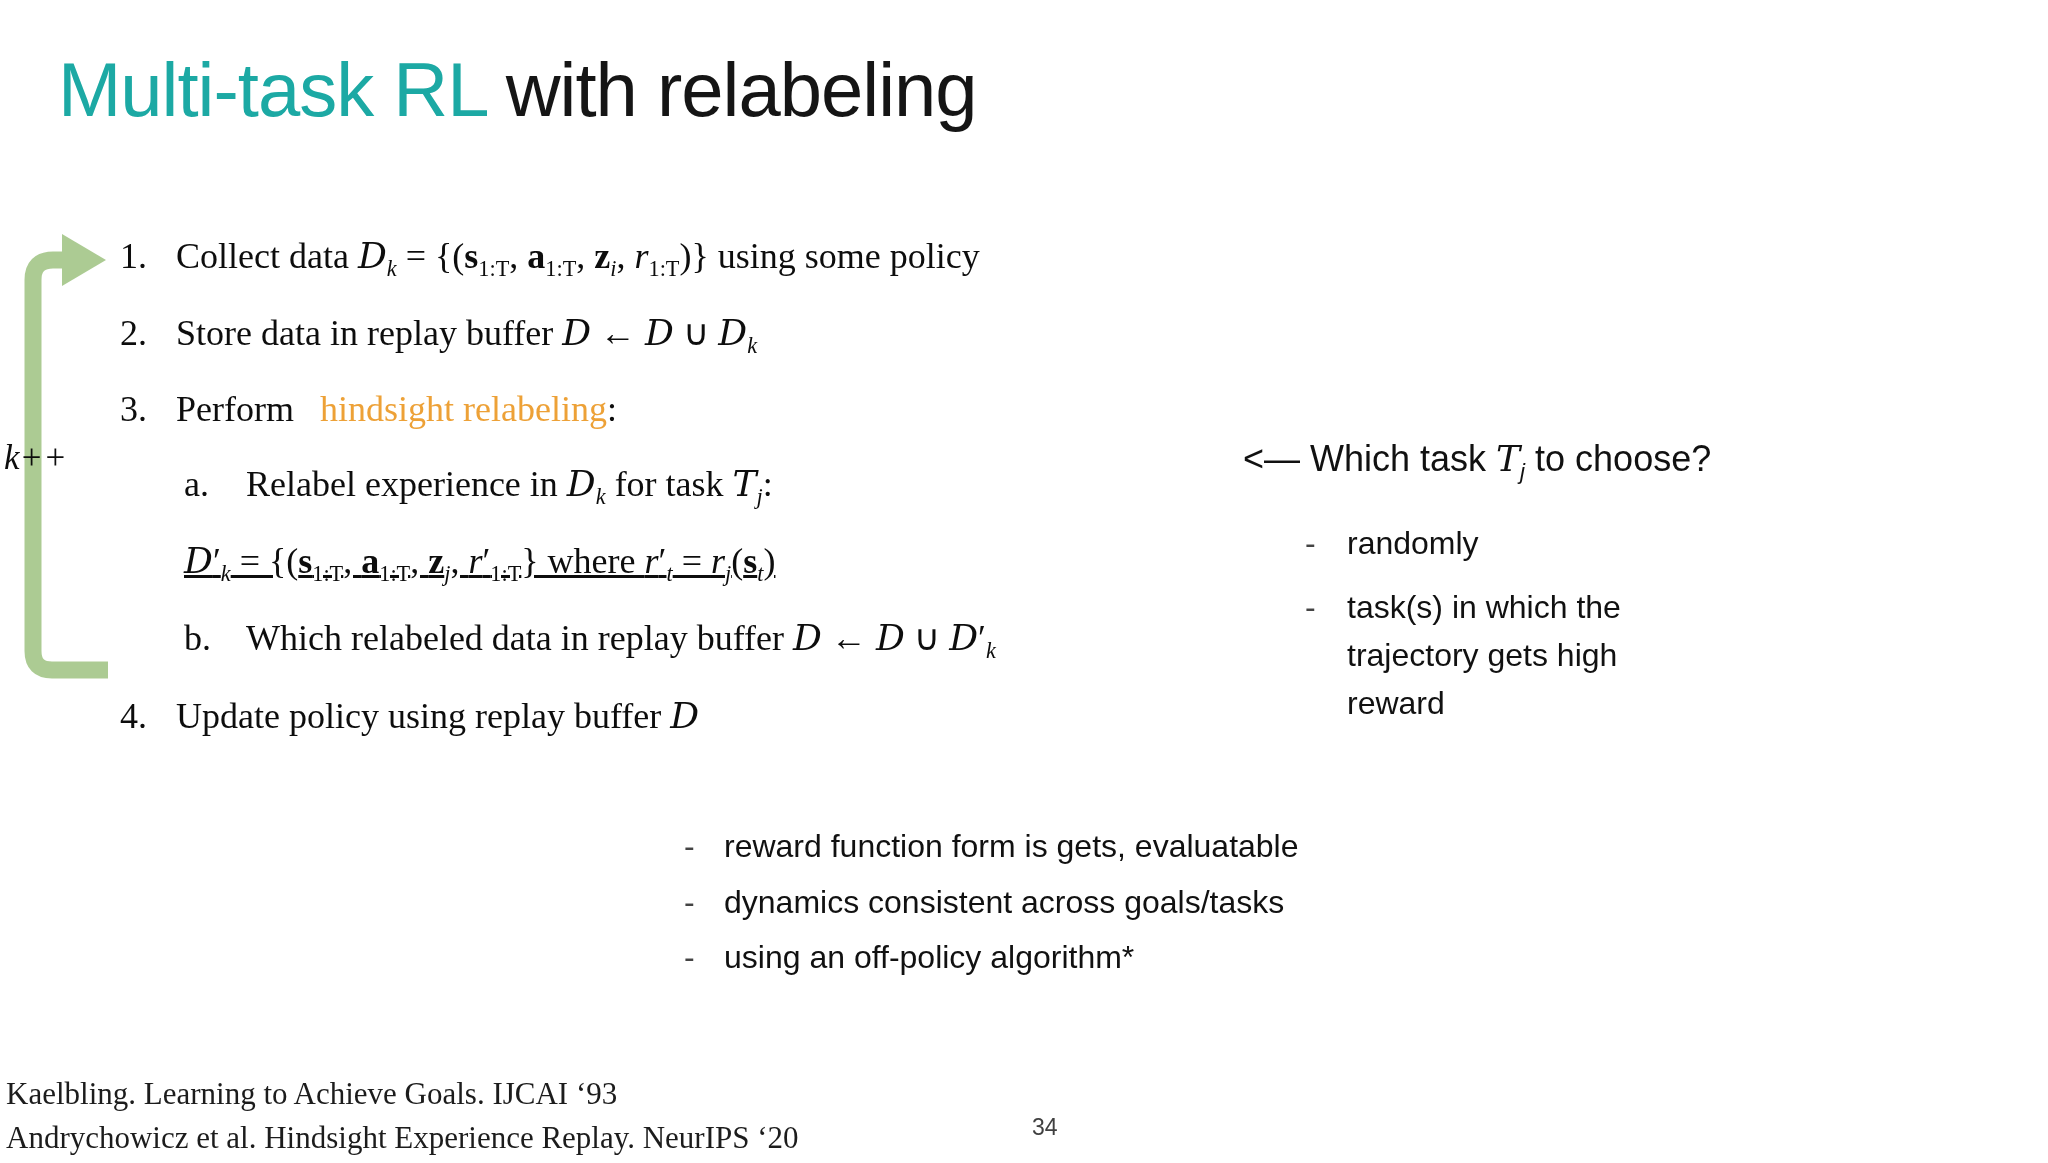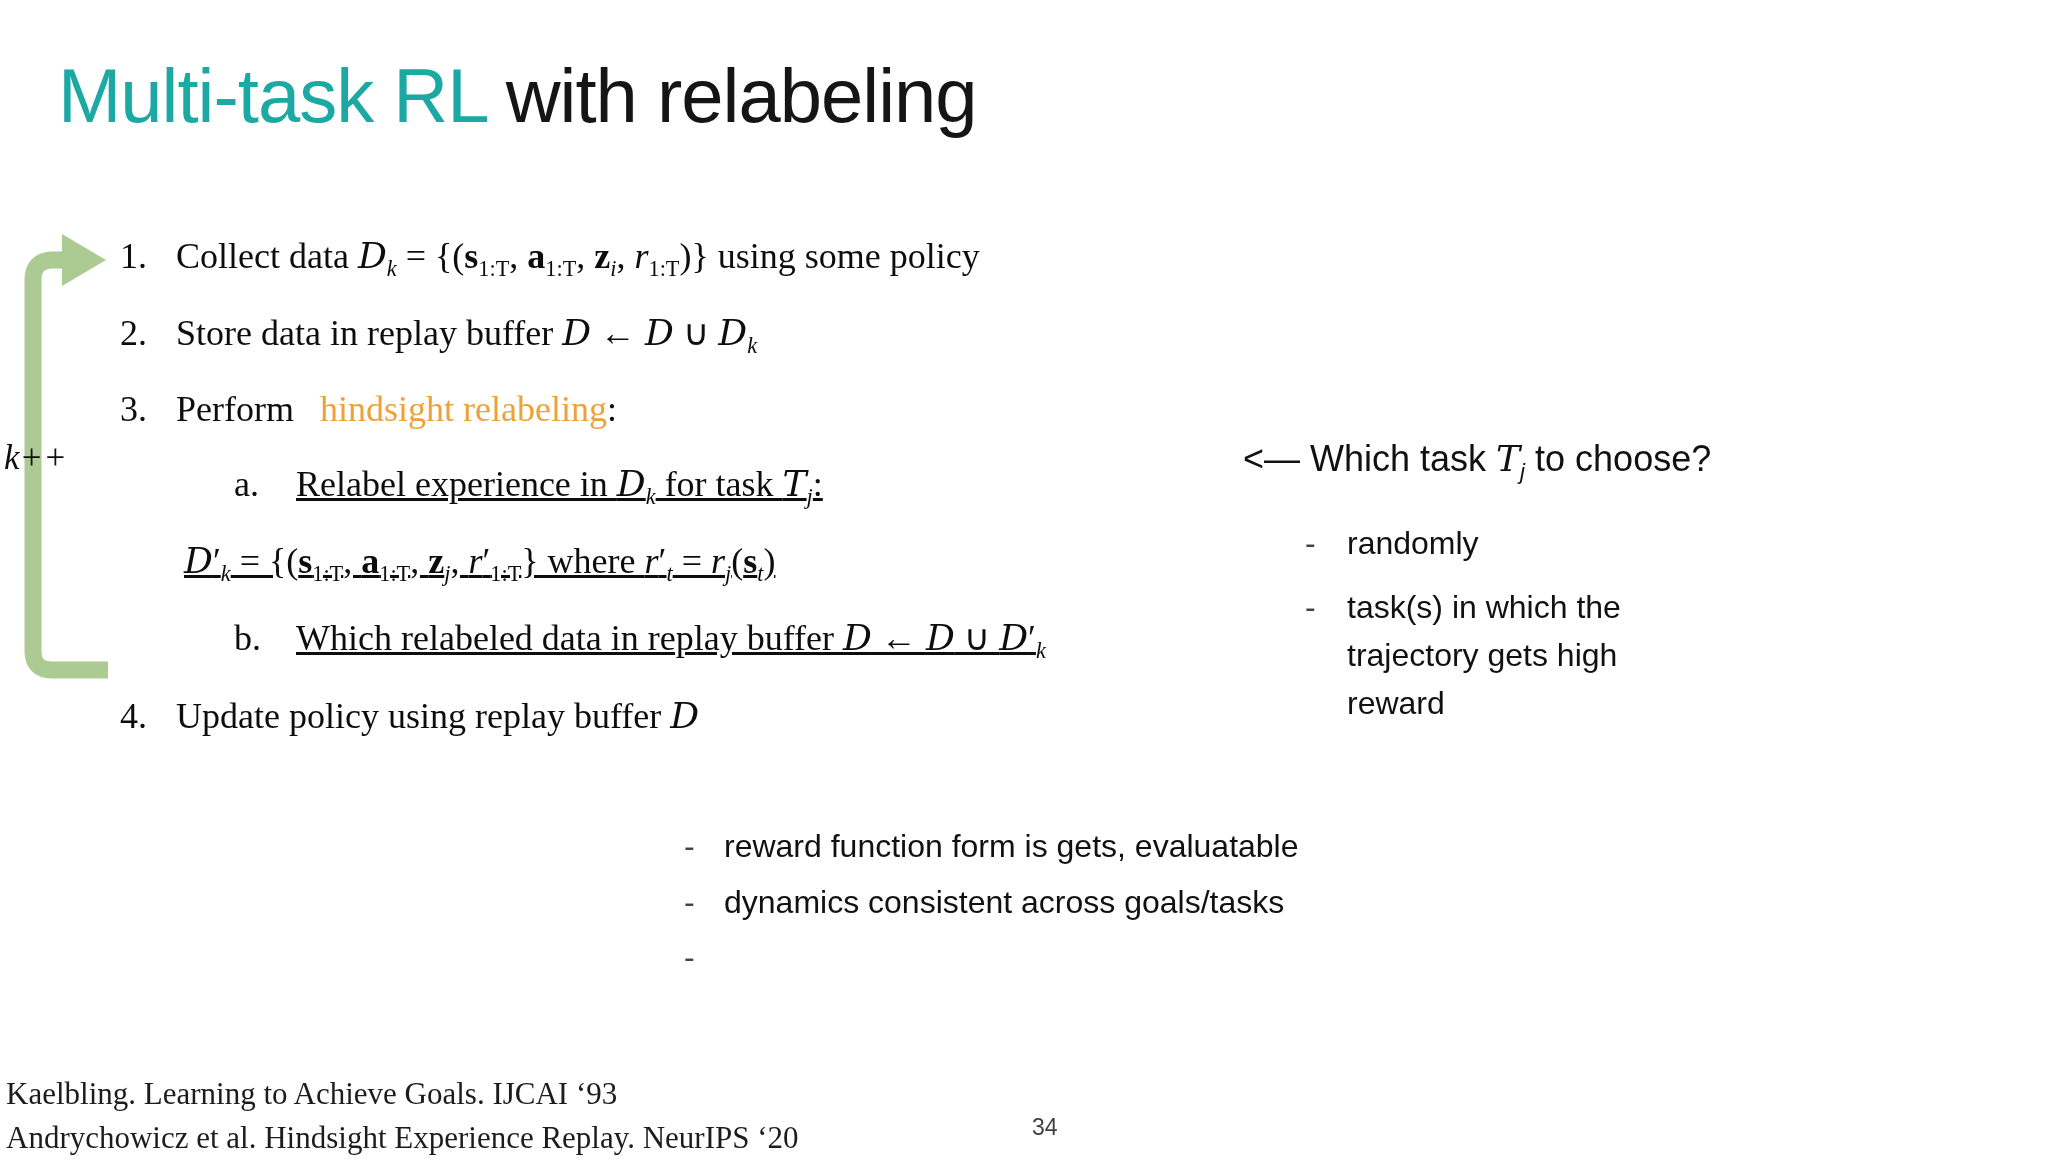--- a/index.html
+++ b/index.html
@@ -4,30 +4,30 @@
 <style>
   html,body{margin:0;padding:0;}
   body{
     width:2048px;height:1163px;background:#ffffff;
     font-family:"Liberation Sans",sans-serif;color:#111;
     overflow:hidden;
   }
   .slide{position:relative;width:2048px;height:1163px;background:#fff;}
 
   
-  .title{position:absolute;left:58px;top:54px;font-size:76px;letter-spacing:-1px;white-space:nowrap;line-height:1.1;}
+  .title{position:absolute;left:58px;top:48px;font-size:76px;letter-spacing:-1px;white-space:nowrap;line-height:1.1;}
   .title .hl{color:#1CA9A4;}
   .title .rest{color:#151515;}
 
   
   .steps{position:absolute;left:120px;top:232px;width:1260px;
          font-family:"Liberation Serif",serif;font-size:36px;color:#0d0d0d;}
   .step{margin-bottom:26px;line-height:1.32;white-space:nowrap;}
   .step .num{display:inline-block;min-width:56px;}
-  .step.sub{margin-left:114px;text-decoration:underline;}
+  .step.sub{margin-left:64px;}
   .step.sub .num{min-width:62px;}
   .step.formula{margin-left:64px;text-decoration:underline;}
 
   
   .st-cal{font-family:"DejaVu Serif",serif;font-style:italic;}
   .st-b{font-weight:bold;}
   .st-i{font-style:italic;}
   .st-sub{font-size:62%;vertical-align:-0.35em;letter-spacing:0;}
   .st-isub{font-size:62%;vertical-align:-0.35em;font-style:italic;}
   .st-o{color:#EDA137;margin-left:17px;}
@@ -113,20 +113,21 @@
       <div class="nitem">
         <span class="dash">-</span>
         <span>reward function form is gets, evaluatable</span>
       </div>
       <div class="nitem">
         <span class="dash">-</span>
         <span>dynamics consistent across goals/tasks</span>
       </div>
       <div class="nitem">
         <span class="dash">-</span>
+        <span>using an off-policy algorithm*</span>
       </div>
     </div>
   </div>
 
   <div class="refs">
     <div>Kaelbling. Learning to Achieve Goals. IJCAI ‘93</div>
     <div>Andrychowicz et al. Hindsight Experience Replay. NeurIPS ‘20</div>
   </div>
 
   <div class="pagenum">34</div>

